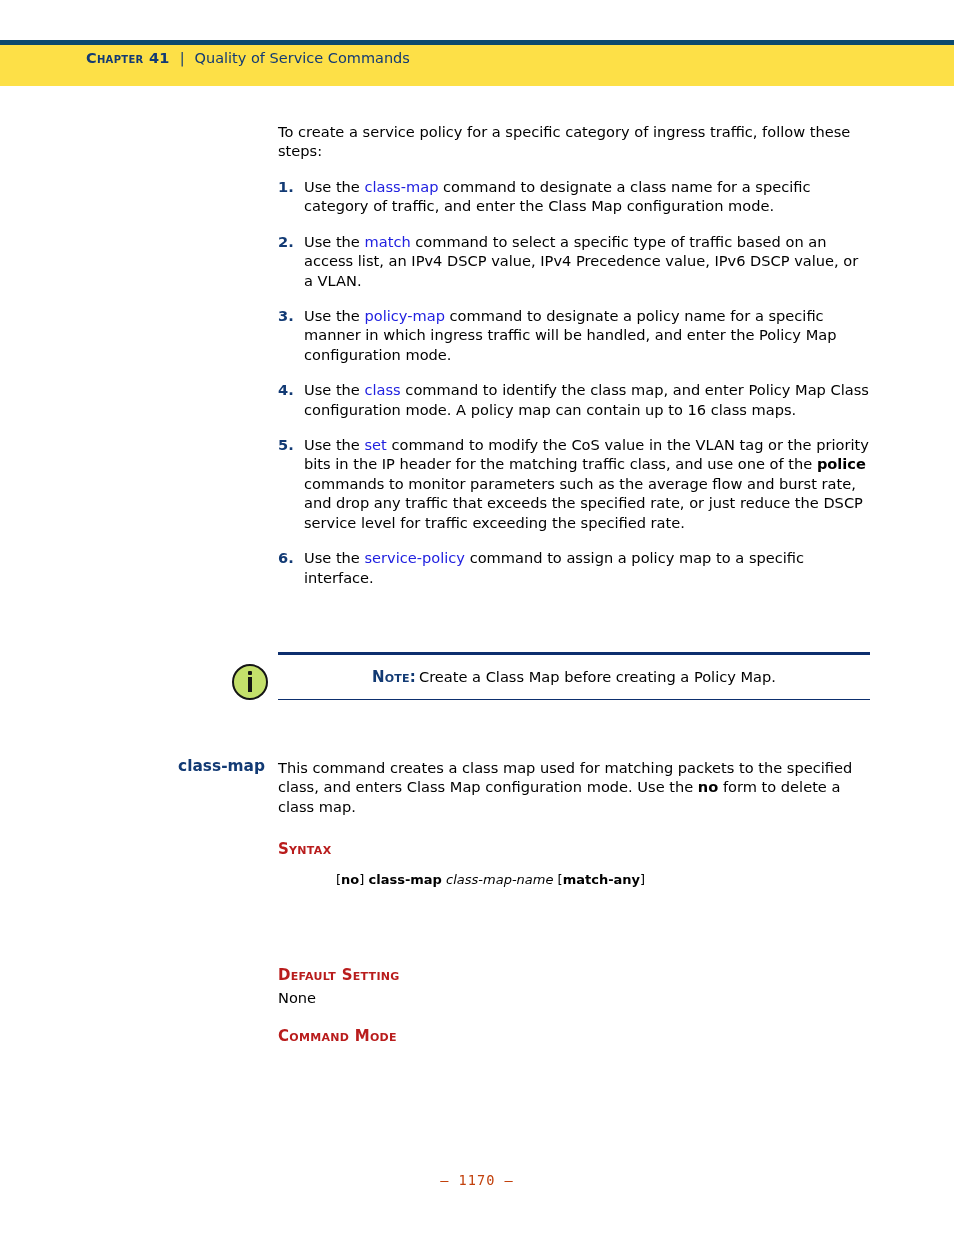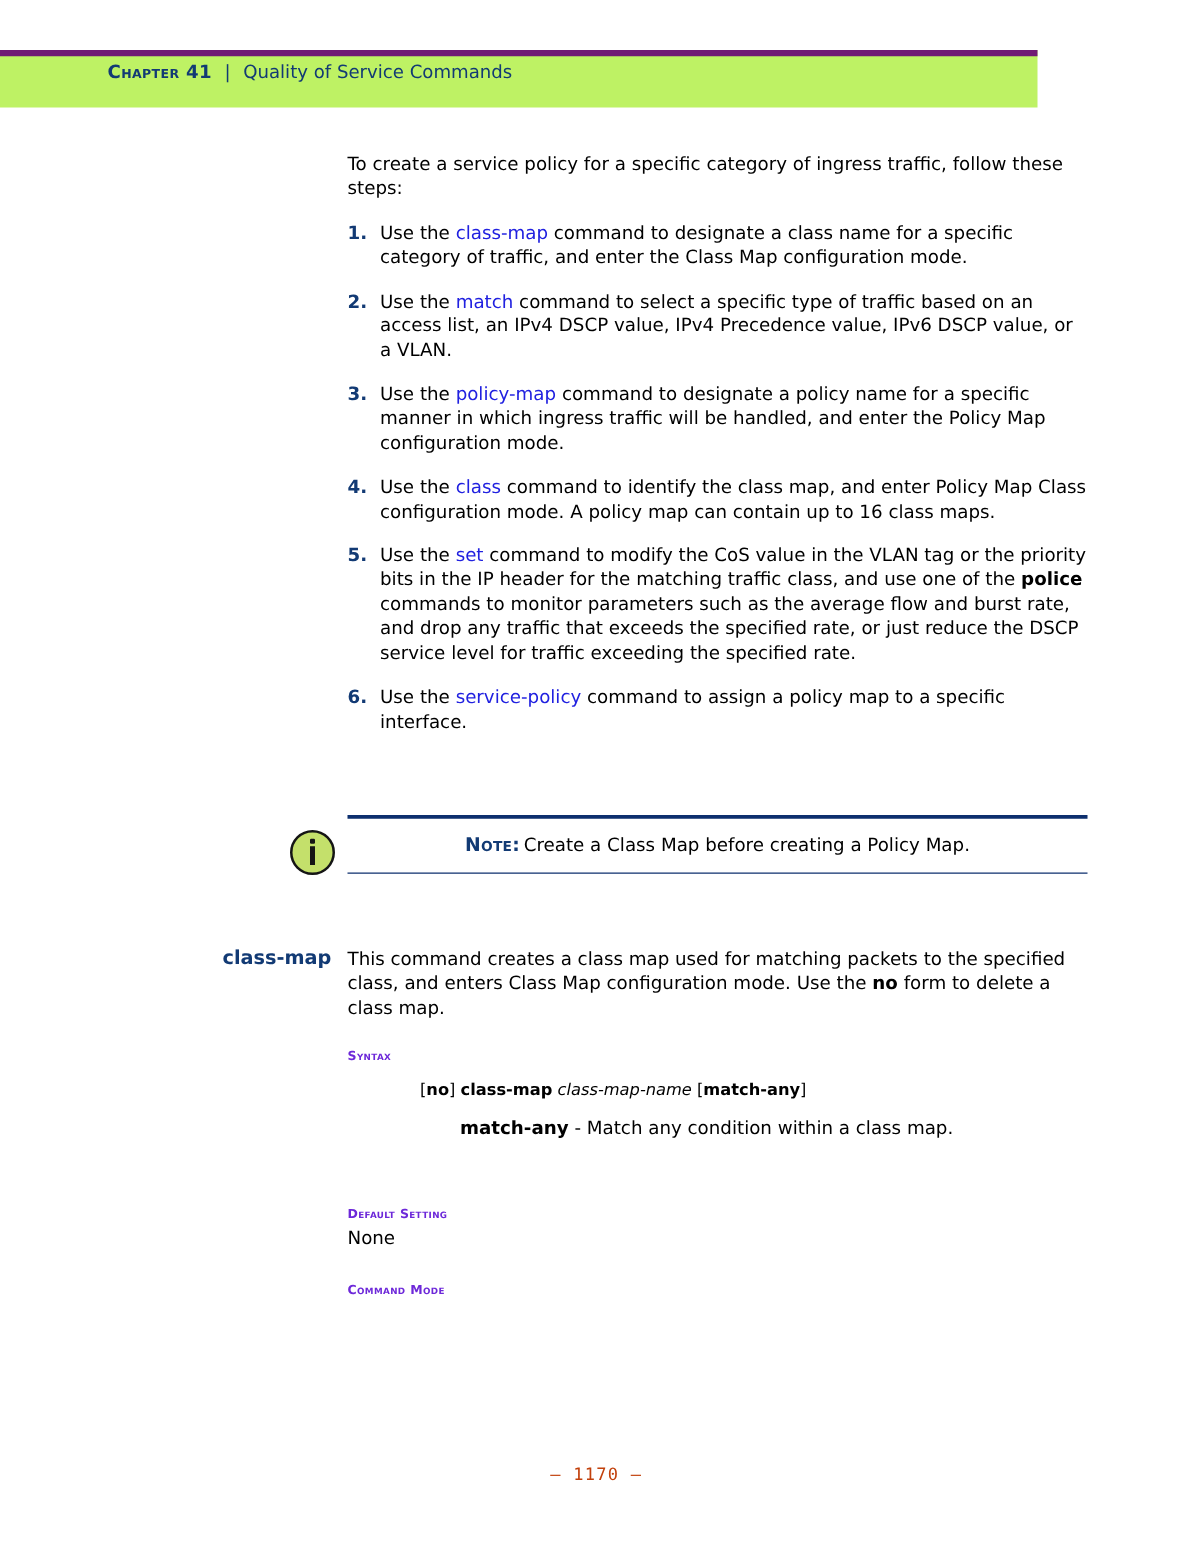--- a/index.html
+++ b/index.html
@@ -14,24 +14,24 @@
     color: #000000;
     position: relative;
     overflow: hidden;
   }
 
   
   #page-header {
     position: absolute;
     left: 0;
     top: 40px;
-    width: 830px;
+    width: 954px;
     height: 46px;
-    background: #bef264;
-    border-top: 5px solid #701a75;
+    background: #fde047;
+    border-top: 5px solid #0c4a6e;
     box-sizing: border-box;
   }
   #page-header .header-inner {
     position: absolute;
     left: 86px;
     top: 5px;
     display: flex;
     align-items: center;
     gap: 9px;
     white-space: nowrap;
@@ -180,24 +180,24 @@
     left: 110px;
     top: 757px;
     width: 155px;
     text-align: right;
     color: #123a74;
     font-weight: bold;
     font-size: 15.4px;
   }
 
   .section-head {
-    color: #6d28d9;
+    color: #b91c1c;
     font-weight: bold;
     font-variant: small-caps;
-    font-size: 10px;
+    font-size: 15px;
     letter-spacing: 0.3px;
   }
 
   .syntax-line {
     font-size: 13px;
     line-height: 20px;
     margin-left: 58px;
   }
   .syntax-sub {
     font-size: 14.6px;
@@ -290,21 +290,20 @@
   <div id="cmd-name">class-map</div>
 
   <div class="text-col para" style="top:758px;"><span>This command creates a class map used for matching packets to the specified class, and enters Class Map configuration mode. Use the </span><span class="bold">no</span><span> form to delete a class map.</span></div>
 
   <div class="text-col" style="top:840px;">
     <div class="section-head">Syntax</div>
 
     <div class="syntax-line" style="margin-top:12px;"><span>[</span><span class="bold">no</span><span>]</span><span> </span><span class="bold">class-map</span><span> </span><span class="ital">class-map-name</span><span> </span><span>[</span><span class="bold">match-any</span><span>]</span></div>
 
 
-    <div class="syntax-sub" style="margin-left:90px;"><span class="bold">match-any</span><span> - Match any condition within a class map.</span></div>
   </div>
 
   <div class="text-col" style="top:966px;">
     <div class="section-head">Default Setting</div>
     <div class="plain-line" style="margin-top:4px;">None</div>
   </div>
 
   <div class="text-col" style="top:1027px;">
     <div class="section-head">Command Mode</div>
   </div>

